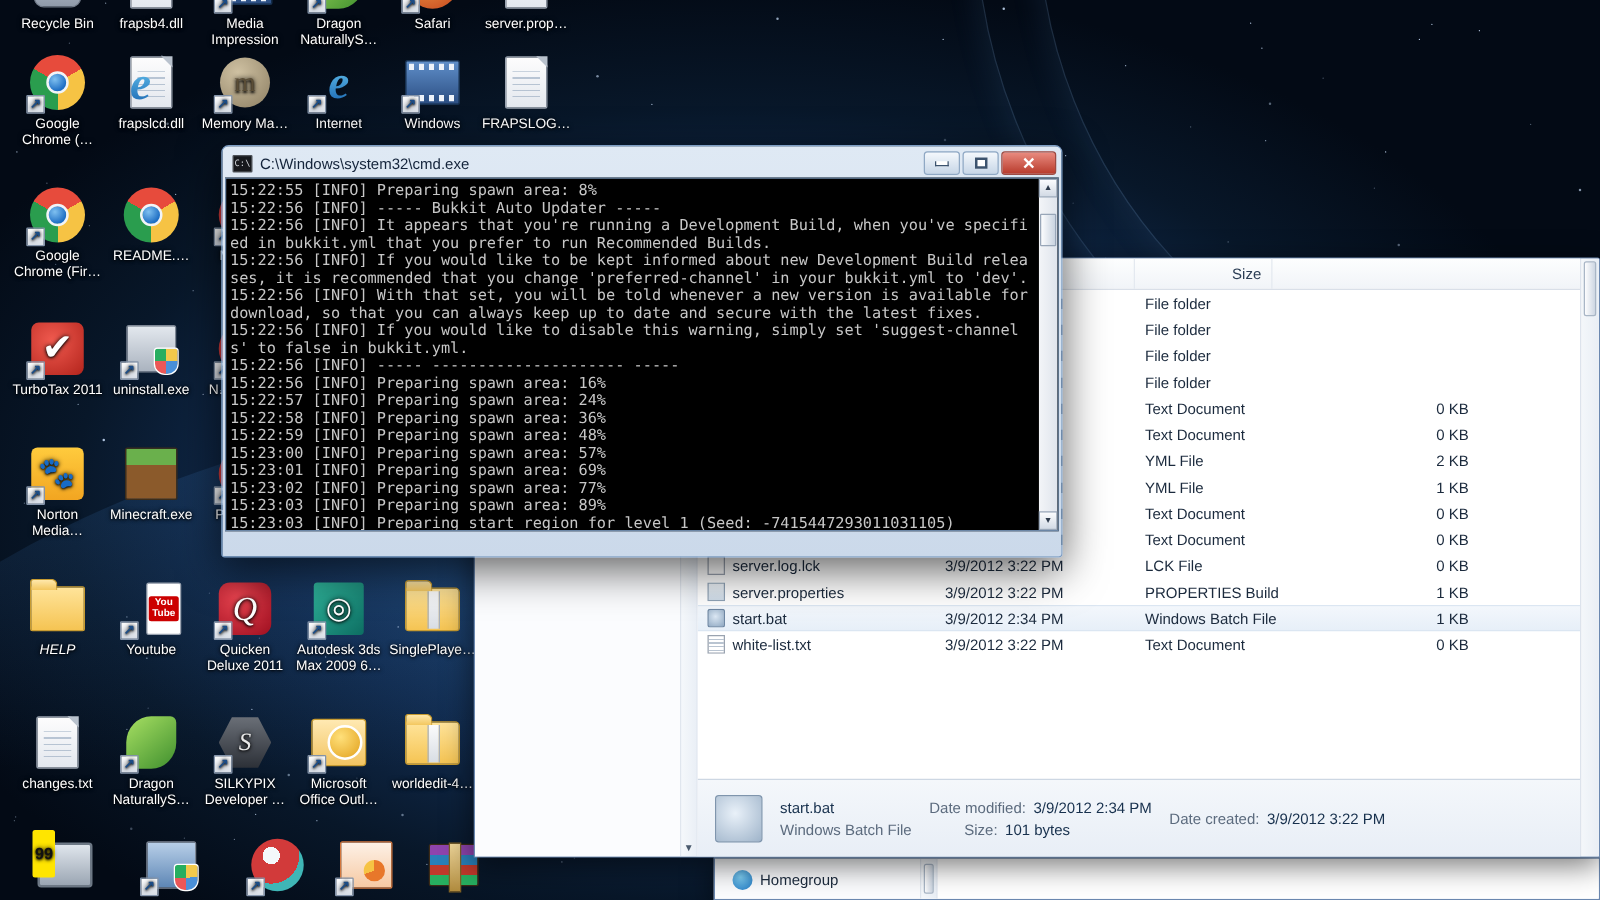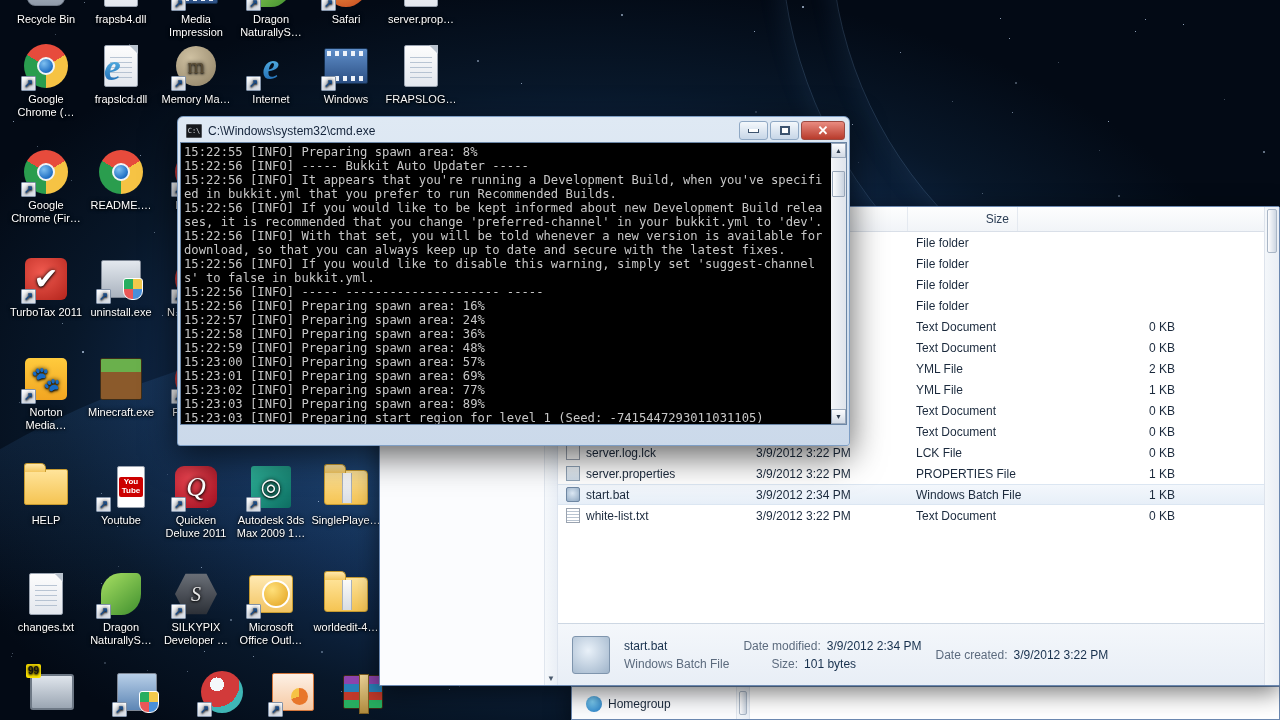--- a/index.html
+++ b/index.html
@@ -168,22 +168,22 @@
     background: linear-gradient(140deg, #a8e063, #3f8f2e);
     border-radius: 50% 12% 50% 12%;
   }
   .ic-monitor {
     width: 44px; height: 36px; position: relative;
     background: linear-gradient(#dfe5ec, #9ba6b3);
     border: 2px solid #6d7885; border-radius: 3px;
   }
   .badge99 {
     position: absolute; left: -2px; top: -4px;
-    background: #ffe500; color: #111; font-size: 10px; font-weight: bold;
-    padding: 0 2px; line-height: 14px; border-radius: 2px;
+    background: #ffe500; color: #111; font-size: 13px; font-weight: bold;
+    padding: 12px 2px; line-height: 14px; border-radius: 2px;
   }
   .ic-recycle {
     width: 38px; height: 40px;
     background: linear-gradient(#cfd7e2, #8f9aa9);
     border: 1px solid #6f7987; border-radius: 3px 3px 8px 8px;
   }
   .ic-pptx {
     width: 42px; height: 38px;
     background: linear-gradient(#fdf1e6, #f6c9a3);
     border: 1px solid #d4773c; border-radius: 2px; position: relative;
@@ -706,21 +706,21 @@
         </div>
         <span class="cap">Minecraft.exe</span>
       </div>
       <div class="desk-icon" style="left: 158px; top: 355px;">
         <div class="glyph">
           <div class="ic-opera"></div>
           <span class="shortcut-arrow"></span>
         </div>
         <span class="cap">Pa… M…</span>
       </div>
-      <div class="desk-icon" style="left: 8px; top: 463px;">
+      <div class="desk-icon" style="left: 8px; top: 463px; font-style: italic;">
         <div class="glyph">
           <div class="ic-help"></div>
         </div>
         <span class="cap">HELP</span>
       </div>
       <div class="desk-icon" style="left: 83px; top: 463px;">
         <div class="glyph">
           <div class="ic-youtube">
             <span class="yt">You<br>Tube</span>
           </div>
@@ -733,21 +733,21 @@
           <div class="ic-q">Q</div>
           <span class="shortcut-arrow"></span>
         </div>
         <span class="cap">Quicken Deluxe 2011</span>
       </div>
       <div class="desk-icon" style="left: 233px; top: 463px;">
         <div class="glyph">
           <div class="ic-teal">◎</div>
           <span class="shortcut-arrow"></span>
         </div>
-        <span class="cap">Autodesk 3ds Max 2009 1…</span>
+        <span class="cap">Autodesk 3ds Max 2009 6…</span>
       </div>
       <div class="desk-icon" style="left: 308px; top: 463px;">
         <div class="glyph">
           <div class="ic-folder zip"></div>
         </div>
         <span class="cap">SinglePlaye…</span>
       </div>
       <div class="desk-icon" style="left: 8px; top: 570px;">
         <div class="glyph">
           <div class="ic-doc">
@@ -968,21 +968,21 @@
               <div class="c-date">3/9/2012 3:22 PM</div>
               <div class="c-type">LCK File</div>
               <div class="c-size c-size-cell">0 KB</div>
             </div>
             <div class="row">
               <div class="c-name">
                 <span class="fico fi-prop"></span>
                 <span>server.properties</span>
               </div>
               <div class="c-date">3/9/2012 3:22 PM</div>
-              <div class="c-type">PROPERTIES File</div>
+              <div class="c-type">PROPERTIES Build</div>
               <div class="c-size c-size-cell">1 KB</div>
             </div>
             <div class="row selected">
               <div class="c-name">
                 <span class="fico fi-bat"></span>
                 <span>start.bat</span>
               </div>
               <div class="c-date">3/9/2012 2:34 PM</div>
               <div class="c-type">Windows Batch File</div>
               <div class="c-size c-size-cell">1 KB</div>

